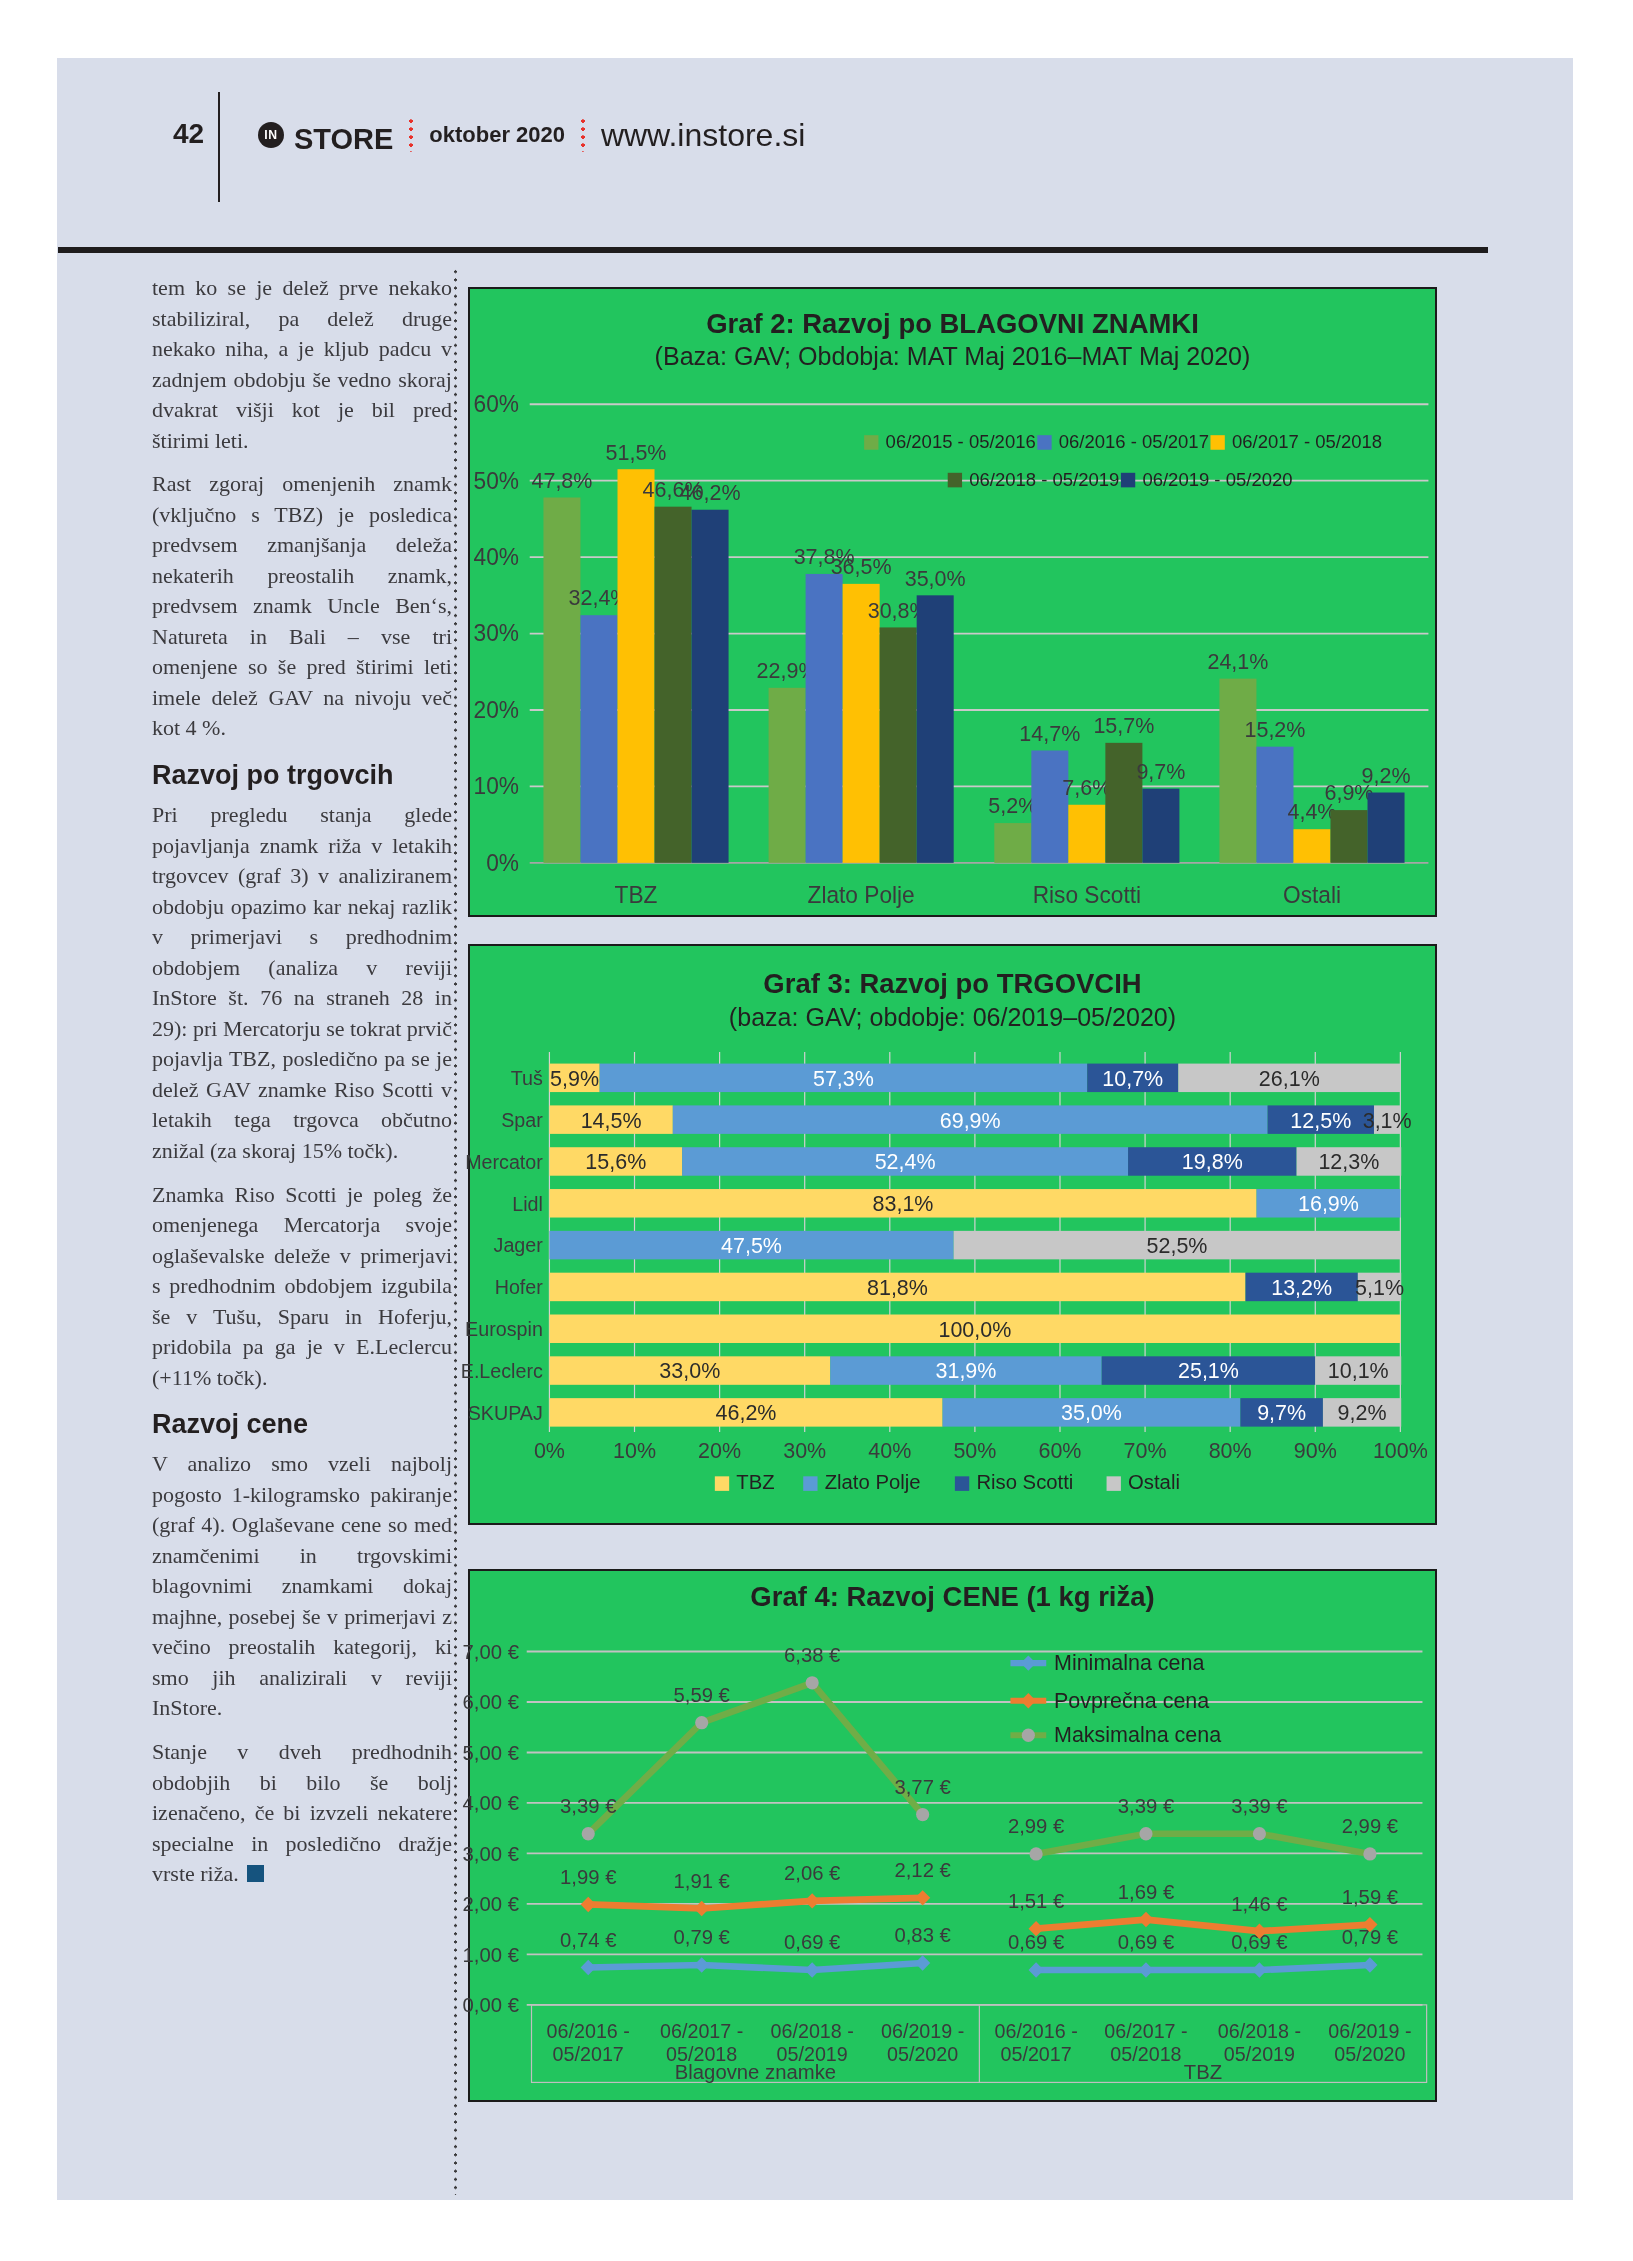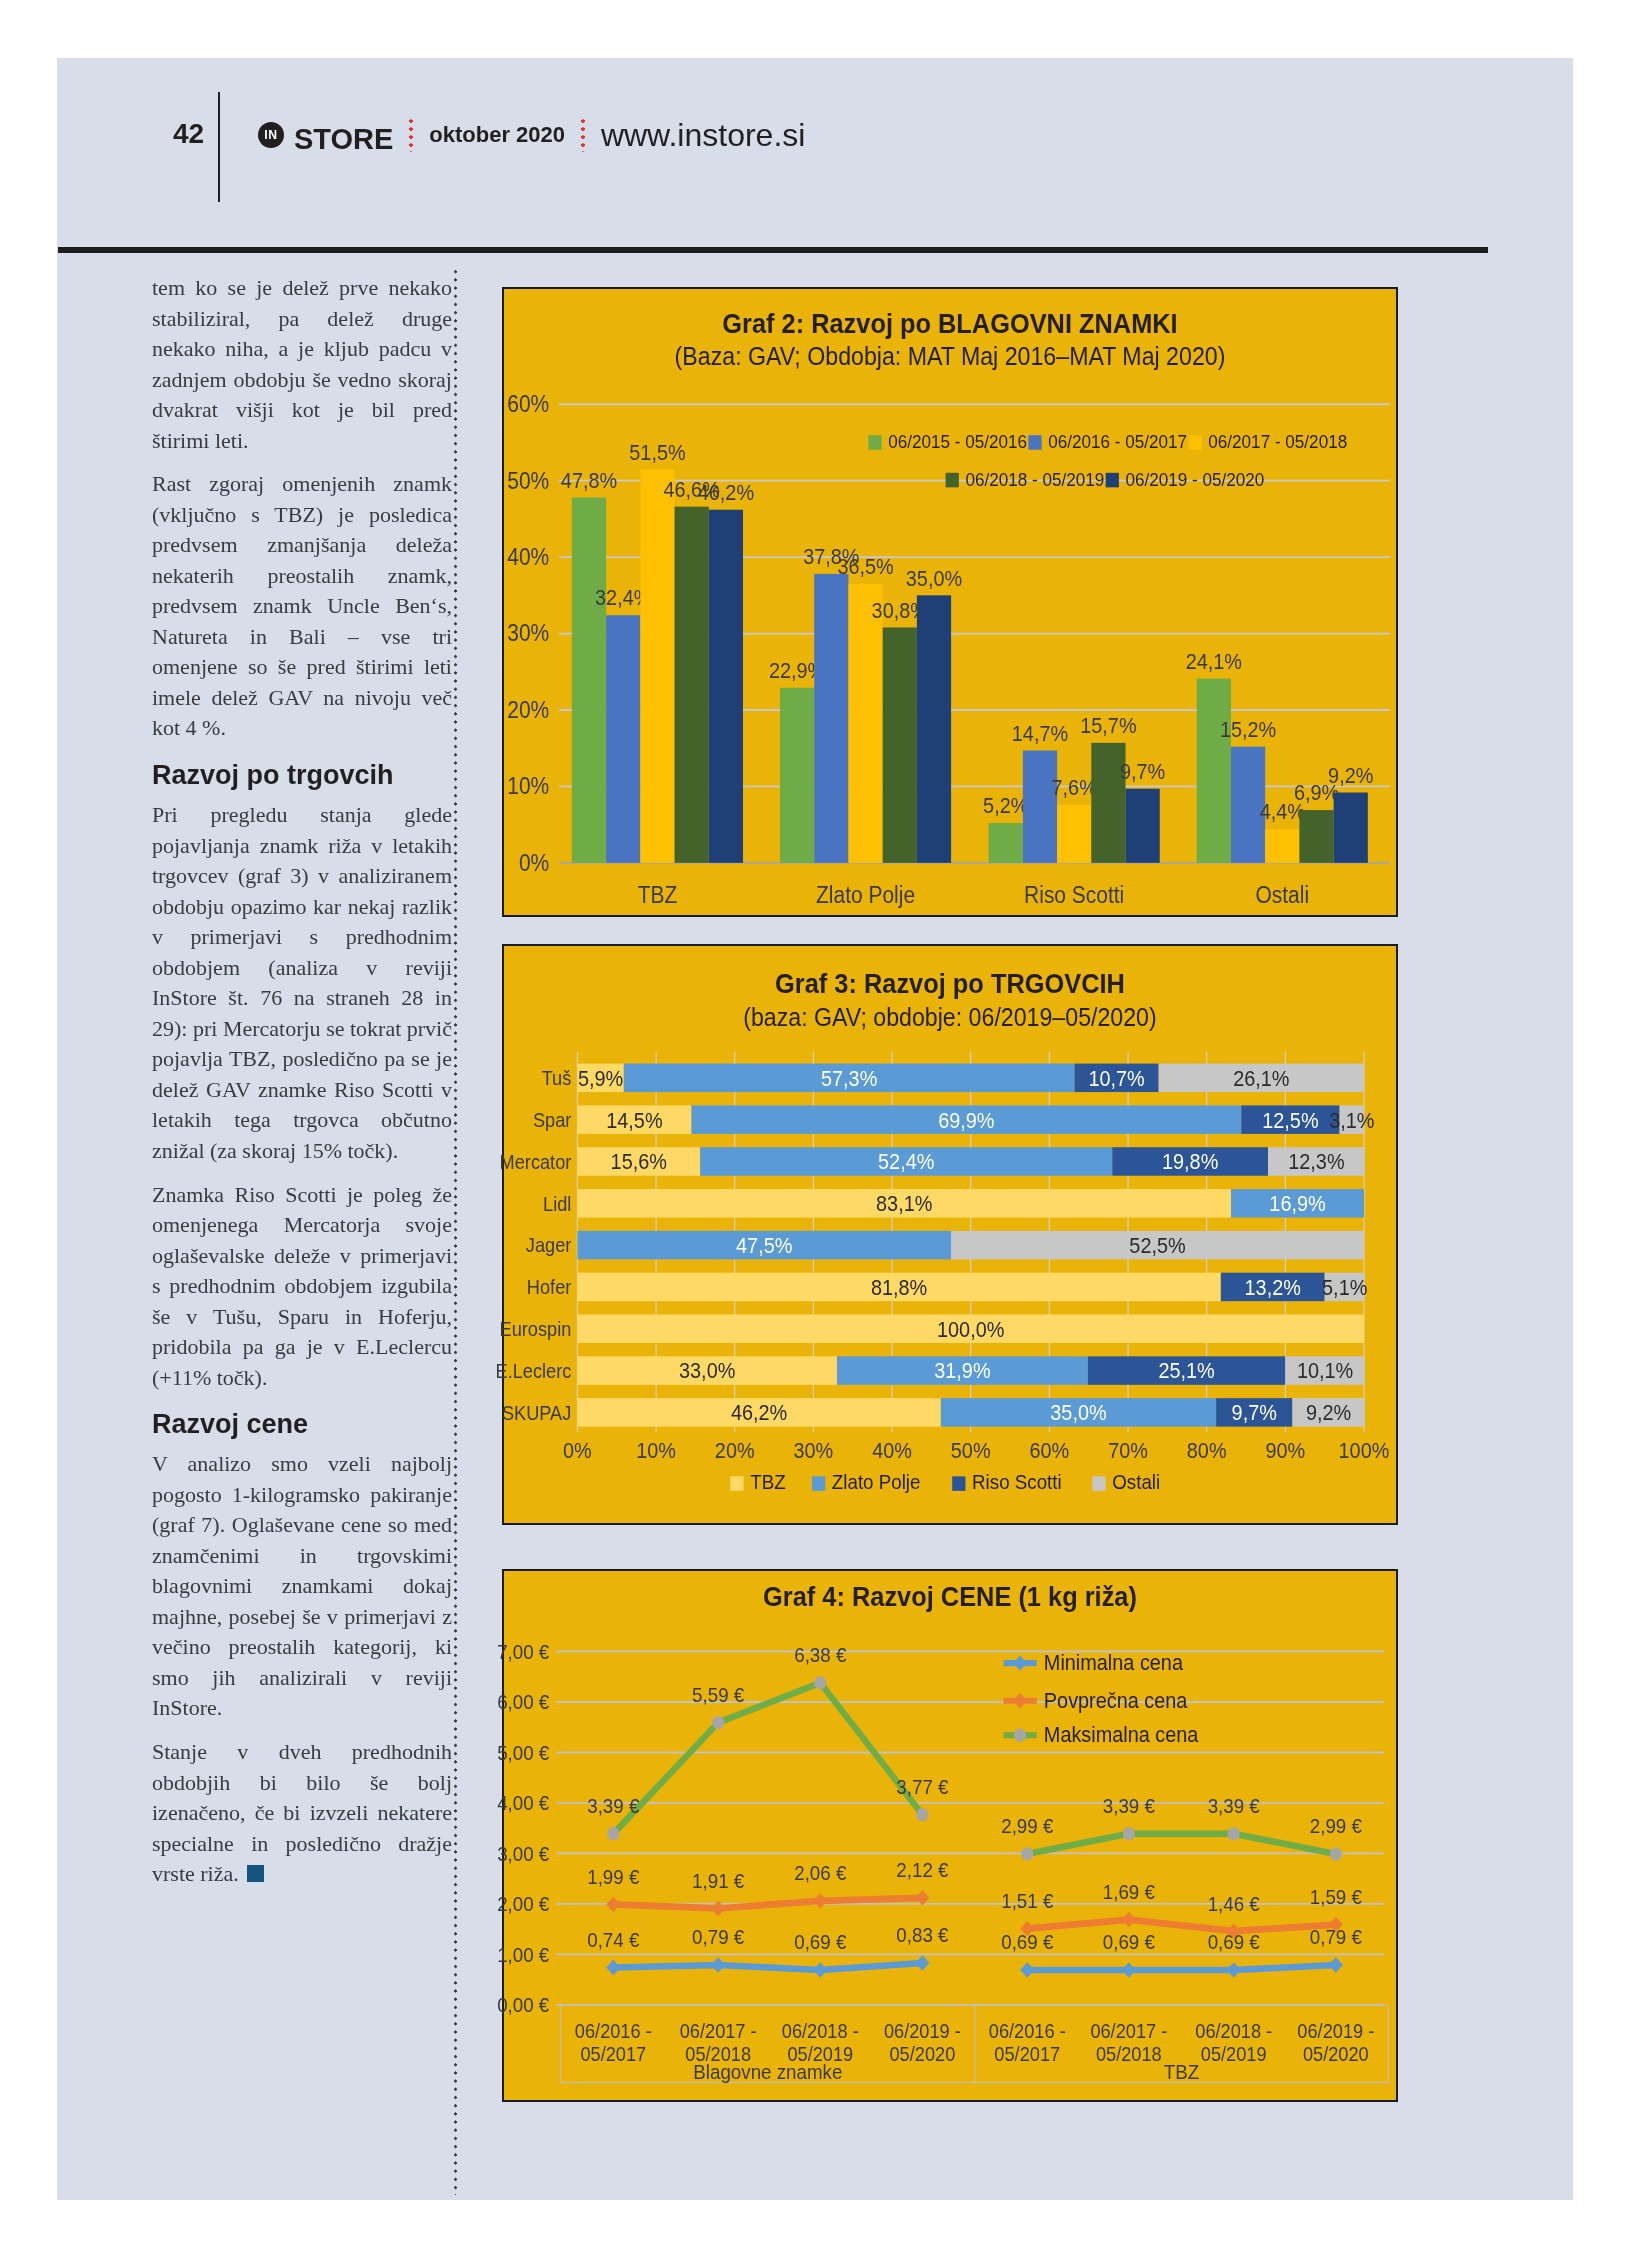--- a/index.html
+++ b/index.html
@@ -24,21 +24,21 @@
        font-family:"Liberation Serif","DejaVu Serif",serif;font-size:22px;line-height:30.5px;
        color:#3b3a3e;text-align:justify;}
   .col p{margin:0 0 13.4px 0;}
   .col h2{font-family:"Liberation Sans",sans-serif;font-size:27px;line-height:30.5px;
           font-weight:700;color:#231f20;margin:16px 0 9.8px 0;text-align:left;}
   .endsq{display:inline-block;width:17px;height:17px;background:#15537e;margin-left:8.5px;vertical-align:-1.2px;}
   .dotsep{position:absolute;left:397px;top:211px;width:3.1px;height:1926px;
           background-image:radial-gradient(circle at 1.5px 2.7px,#3a393b 1.3px,transparent 1.6px);
           background-size:3.1px 8.2px;}
   
-  .panel{position:absolute;left:445px;width:896px;background:#eab308;border:2.4px solid #1b1b1b;box-sizing:border-box;}
+  .panel{position:absolute;left:411px;width:969px;background:#22c55e;border:2.4px solid #1b1b1b;box-sizing:border-box;}
   .panel svg{position:absolute;left:0;top:0;width:100%;height:100%;overflow:visible;}
   #p2{top:229px;height:630px;}
   #p3{top:886px;height:581px;}
   #p4{top:1511px;height:533px;}
 </style>
 </head>
 <body>
 
 <div class="page">
   <div class="content">
@@ -55,21 +55,21 @@
     </div>
     <div class="rule"></div>
 
     <div class="col">
       <p>tem ko se je delež prve nekako stabiliziral, pa delež druge nekako niha, a je kljub padcu v zadnjem obdobju še vedno skoraj dvakrat višji kot je bil pred štirimi leti.</p>
       <p>Rast zgoraj omenjenih znamk (vključno s TBZ) je posledica predvsem zmanjšanja deleža nekaterih preostalih znamk, predvsem znamk Uncle Ben‘s, Natureta in Bali – vse tri omenjene so še pred štirimi leti imele delež GAV na nivoju več kot 4 %.</p>
       <h2>Razvoj po trgovcih</h2>
       <p>Pri pregledu stanja glede pojavljanja znamk riža v letakih trgovcev (graf 3) v analiziranem obdobju opazimo kar nekaj razlik v primerjavi s predhodnim obdobjem (analiza v reviji InStore št. 76 na straneh 28 in 29): pri Mercatorju se tokrat prvič pojavlja TBZ, posledično pa se je delež GAV znamke Riso Scotti v letakih tega trgovca občutno znižal (za skoraj 15% točk).</p>
       <p>Znamka Riso Scotti je poleg že omenjenega Mercatorja svoje oglaševalske deleže v primerjavi s predhodnim obdobjem izgubila še v Tušu, Sparu in Hoferju, pridobila pa ga je v E.Leclercu (+11% točk).</p>
       <h2>Razvoj cene</h2>
-      <p>V analizo smo vzeli najbolj pogosto 1-kilogramsko pakiranje (graf 7). Oglaševane cene so med znamčenimi in trgovskimi blagovnimi znamkami dokaj majhne, posebej še v primerjavi z večino preostalih kategorij, ki smo jih analizirali v reviji InStore.</p>
+      <p>V analizo smo vzeli najbolj pogosto 1-kilogramsko pakiranje (graf 4). Oglaševane cene so med znamčenimi in trgovskimi blagovnimi znamkami dokaj majhne, posebej še v primerjavi z večino preostalih kategorij, ki smo jih analizirali v reviji InStore.</p>
       <p><span>Stanje v dveh predhodnih obdobjih bi bilo še bolj izenačeno, če bi izvzeli nekatere specialne in posledično dražje vrste riža.</span><span class="endsq"></span></p>
     </div>
 
     <div class="dotsep"></div>
 
     <section class="panel" id="p2">
       <svg viewBox="0 0 1616 1032" preserveAspectRatio="none" xmlns="http://www.w3.org/2000/svg">
           <text x="808" y="72" font-family="Liberation Sans, sans-serif" font-size="46" text-anchor="middle" font-weight="700" fill="#231f20">Graf 2: Razvoj po BLAGOVNI ZNAMKI</text>
           <text x="808" y="126" font-family="Liberation Sans, sans-serif" font-size="42" text-anchor="middle" font-weight="400" fill="#231f20">(Baza: GAV; Obdobja: MAT Maj 2016–MAT Maj 2020)</text>
           <line x1="100" x2="1605" y1="946" y2="946" stroke="#a6a6a6" stroke-width="3"></line>

